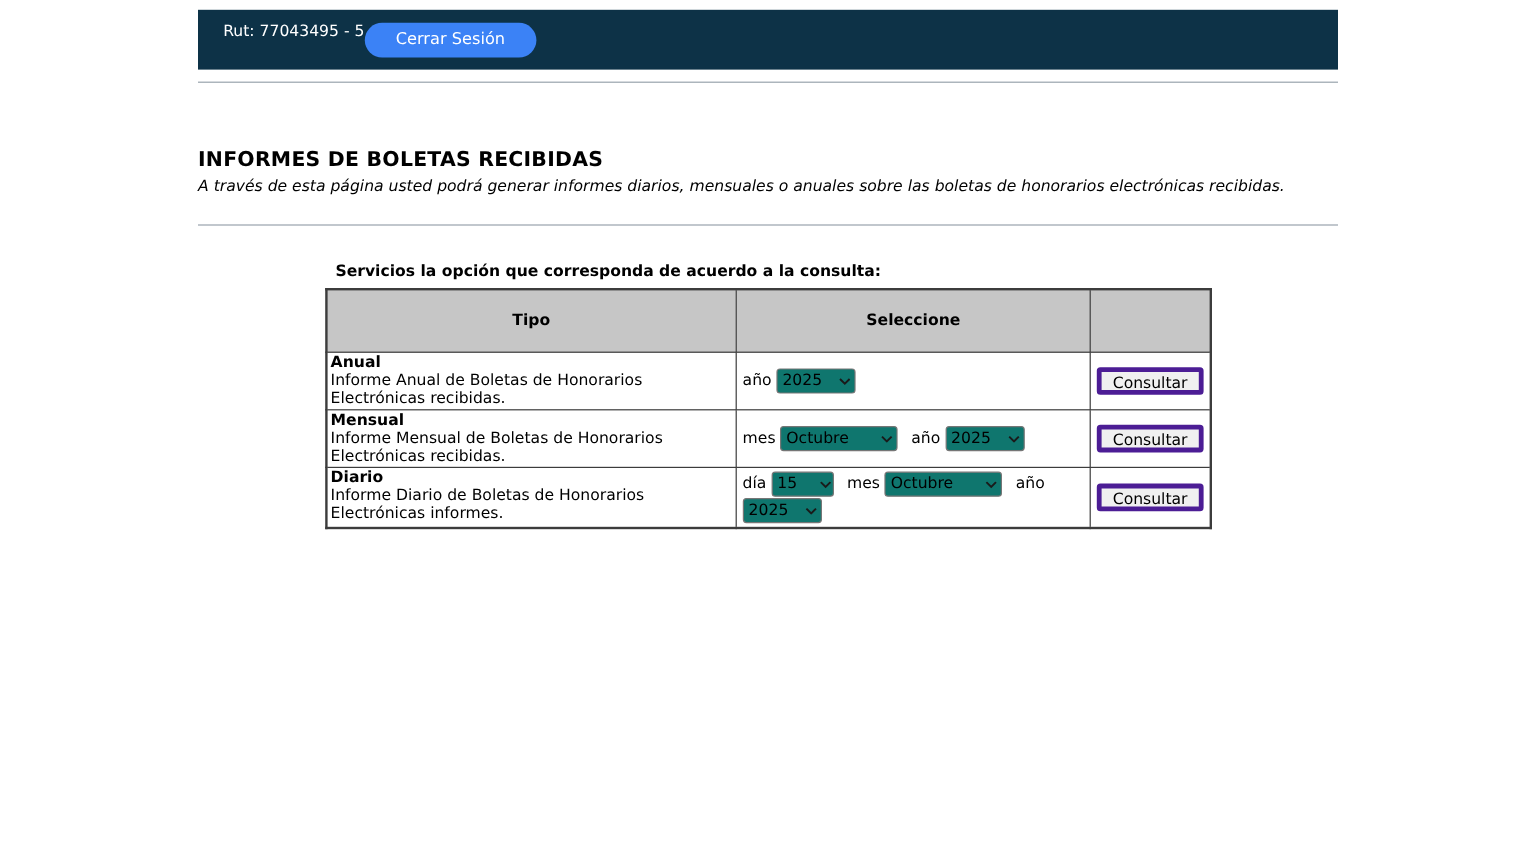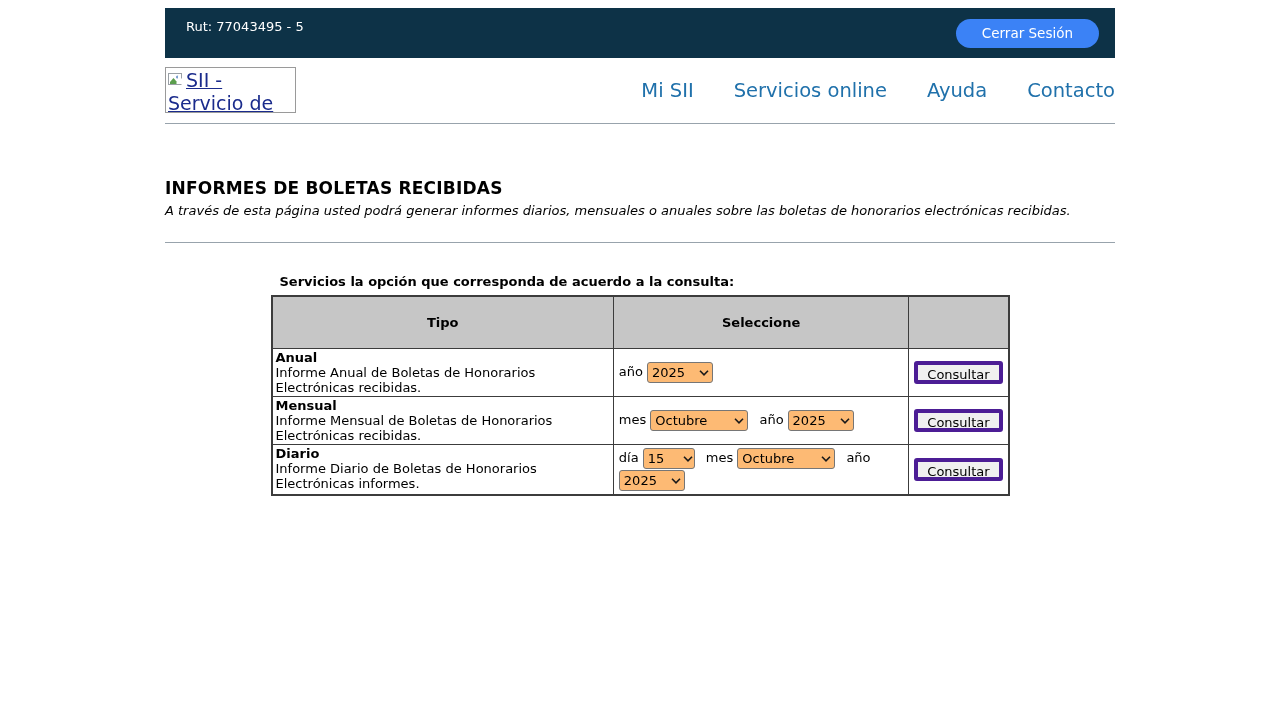--- a/index.html
+++ b/index.html
@@ -13,21 +13,21 @@
     overflow: hidden;
   }
   .container { width: 950px; margin: 0 auto; }
 
   
   .topbar {
     height: 50px;
     background: #0d3247;
     display: flex;
     align-items: center;
-    justify-content: space-between;
+    justify-content: flex-start;
     padding: 0 16px 0 21px;
   }
   .rut { color: #ffffff; font-size: 13px; position: relative; top: -7px; }
   .logout-btn {
     background: #3b82f6;
     color: #ffffff;
     border: none;
     border-radius: 15px;
     height: 29px;
     padding: 0 26px;
@@ -106,21 +106,21 @@
   .field-line { margin: 1px 0; white-space: nowrap; }
   .lbl { margin-right: 4px; }
   .lbl + .sel { margin-right: 7px; }
 
   .sel { position: relative; display: inline-block; vertical-align: middle; }
   .sel select {
     appearance: none;
     -webkit-appearance: none;
     border: 1px solid #767676;
     border-radius: 3px;
-    background: #fdba74;
+    background: #0f766e;
     height: 21px;
     font-size: 13px;
     font-family: inherit;
     padding: 0 16px 0 4px;
     color: #000;
     cursor: pointer;
   }
   .sel .chev { position: absolute; right: 4px; top: 8px; pointer-events: none; }
   select.w-day { width: 52px; padding-right: 11px; }
   .sel .chev-day { right: 2px; }
@@ -142,34 +142,20 @@
 </head>
 <body>
 
 <div class="container">
 
   <div class="topbar">
     <span class="rut">Rut: 77043495 - 5</span>
     <button class="logout-btn">Cerrar Sesión</button>
   </div>
 
-  <div class="header">
-    <a class="logo-box"><span class="broken-icon"><svg width="16" height="14" viewBox="0 0 16 14">
-            <rect x="0.5" y="0.5" width="13" height="11" fill="#ffffff" stroke="#9aa0a6"></rect>
-            <path d="M2 9 L5.5 5 L8.5 8.5 L8.5 11 L2 11 Z" fill="#5b9e4d"></path>
-            <circle cx="9.5" cy="4" r="1.6" fill="#7c9fd0"></circle>
-            <path d="M10 2 L16 8 L16 14 L10 8 Z" fill="#ffffff"></path>
-          </svg></span><span>SII - Servicio de</span></a>
-    <nav class="main-nav">
-      <a>Mi SII</a>
-      <a>Servicios online</a>
-      <a>Ayuda</a>
-      <a>Contacto</a>
-    </nav>
-  </div>
 
   <hr class="rule header-rule">
 
   <h1 class="page-title">INFORMES DE BOLETAS RECIBIDAS</h1>
   <p class="page-desc">A través de esta página usted podrá generar informes diarios, mensuales o anuales sobre las boletas de honorarios electrónicas recibidas.</p>
 
   <hr class="rule mid-rule">
 
   <div class="consulta">
     <div class="caption">Servicios la opción que corresponda de acuerdo a la consulta:</div>

